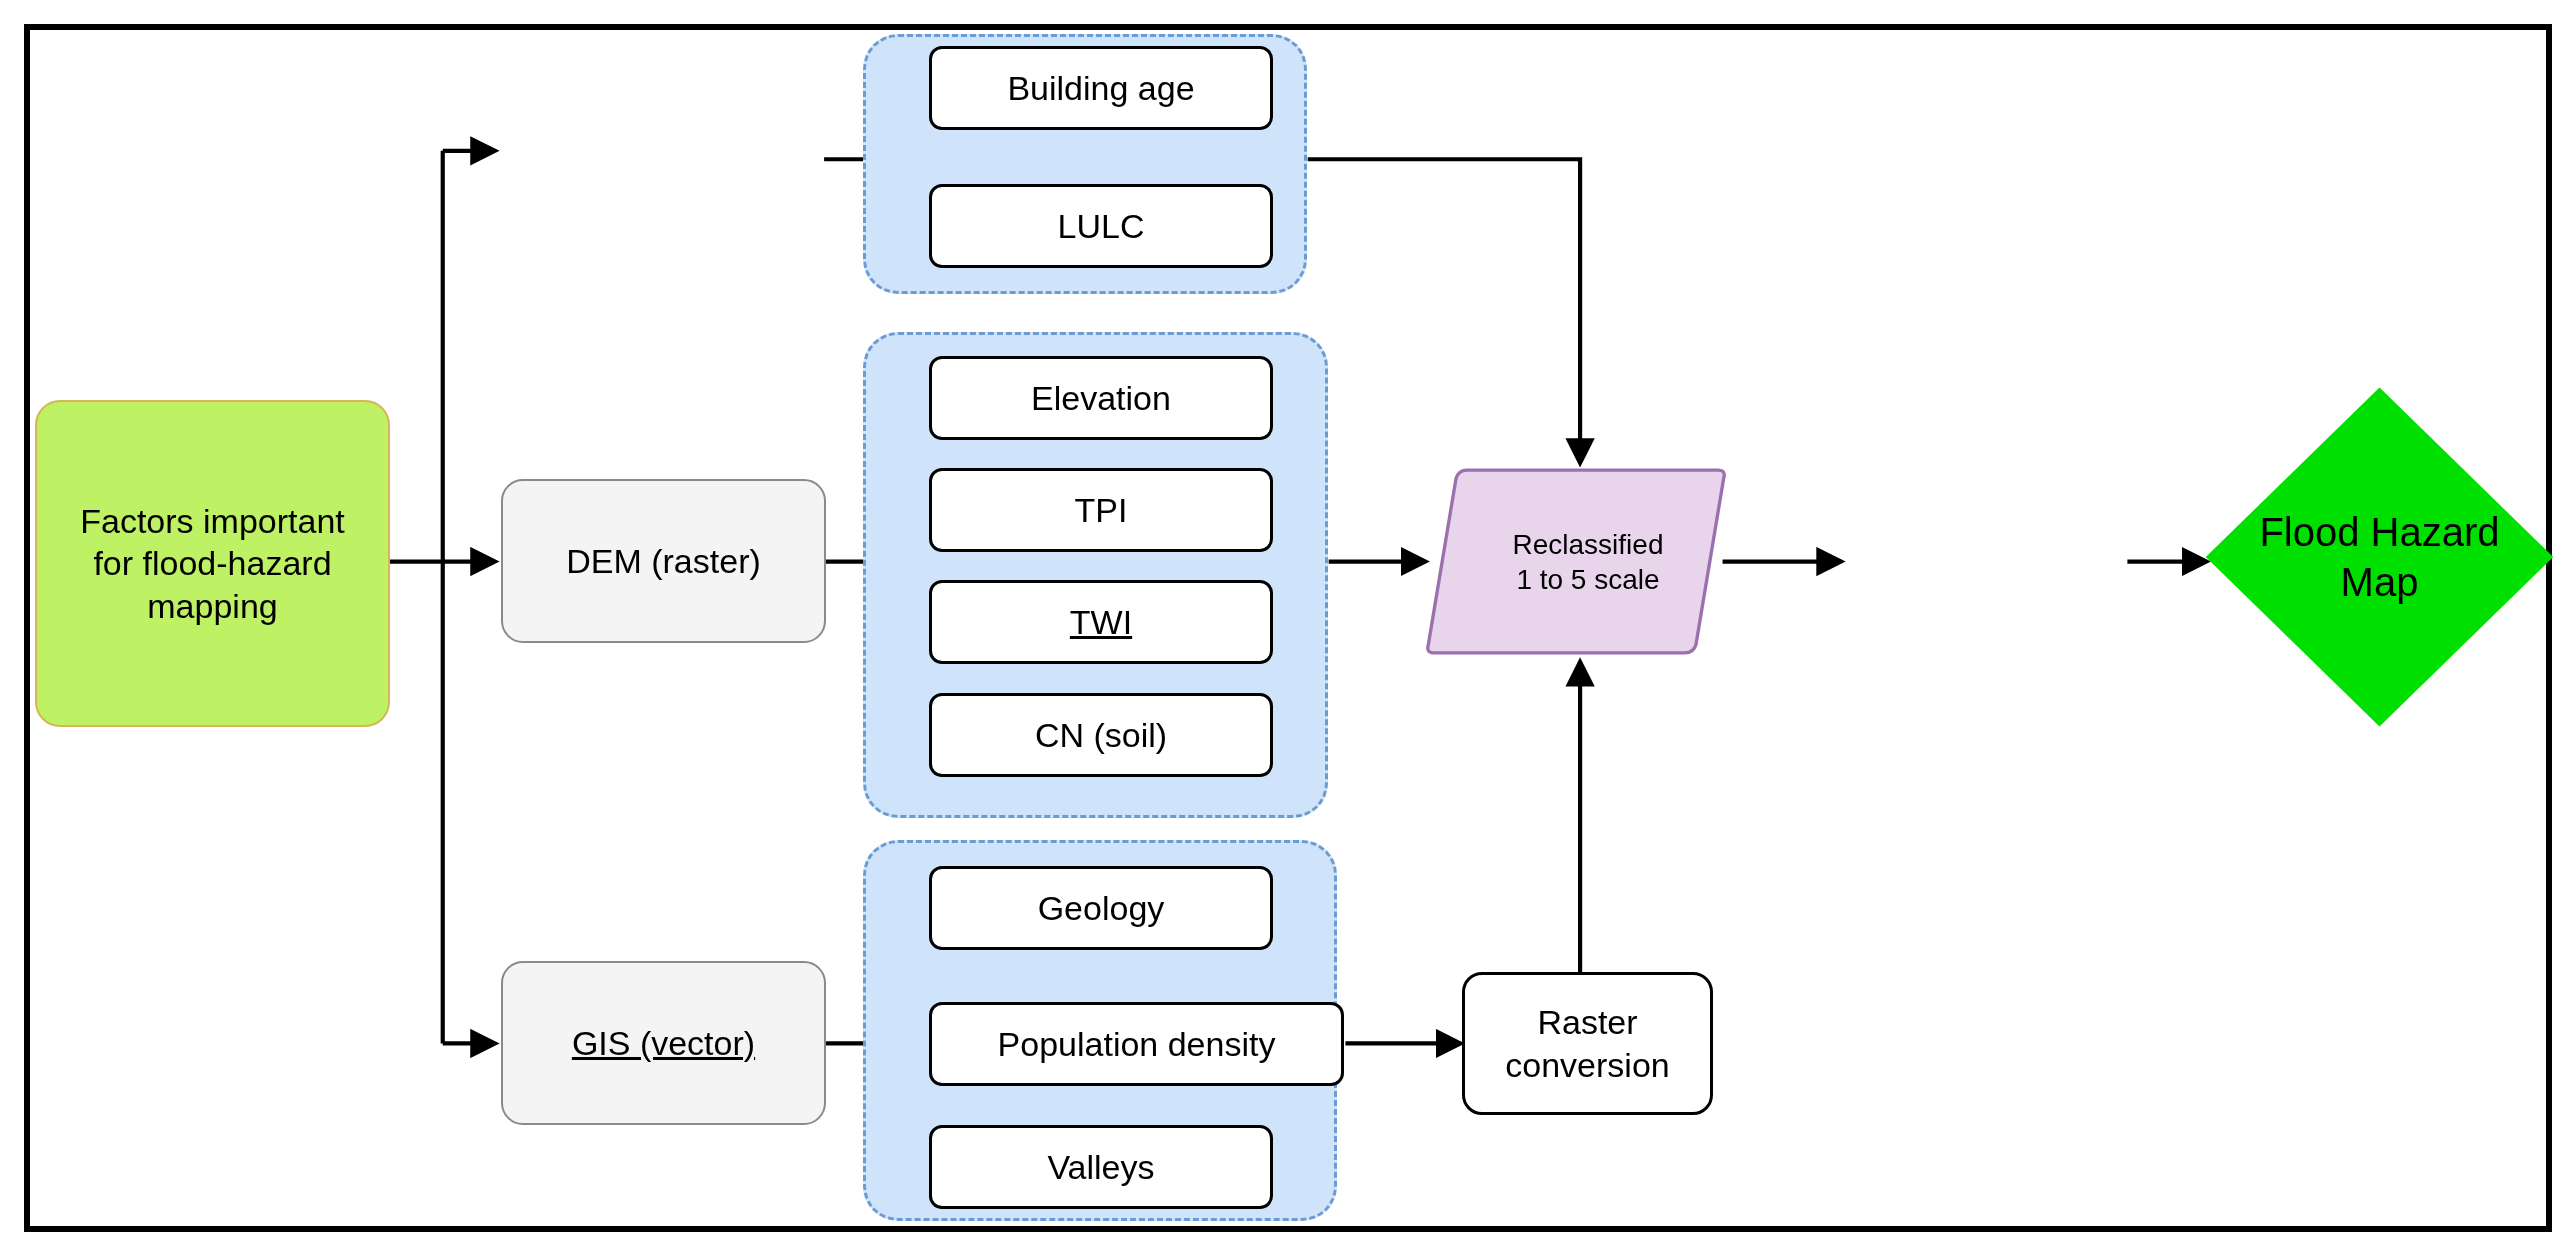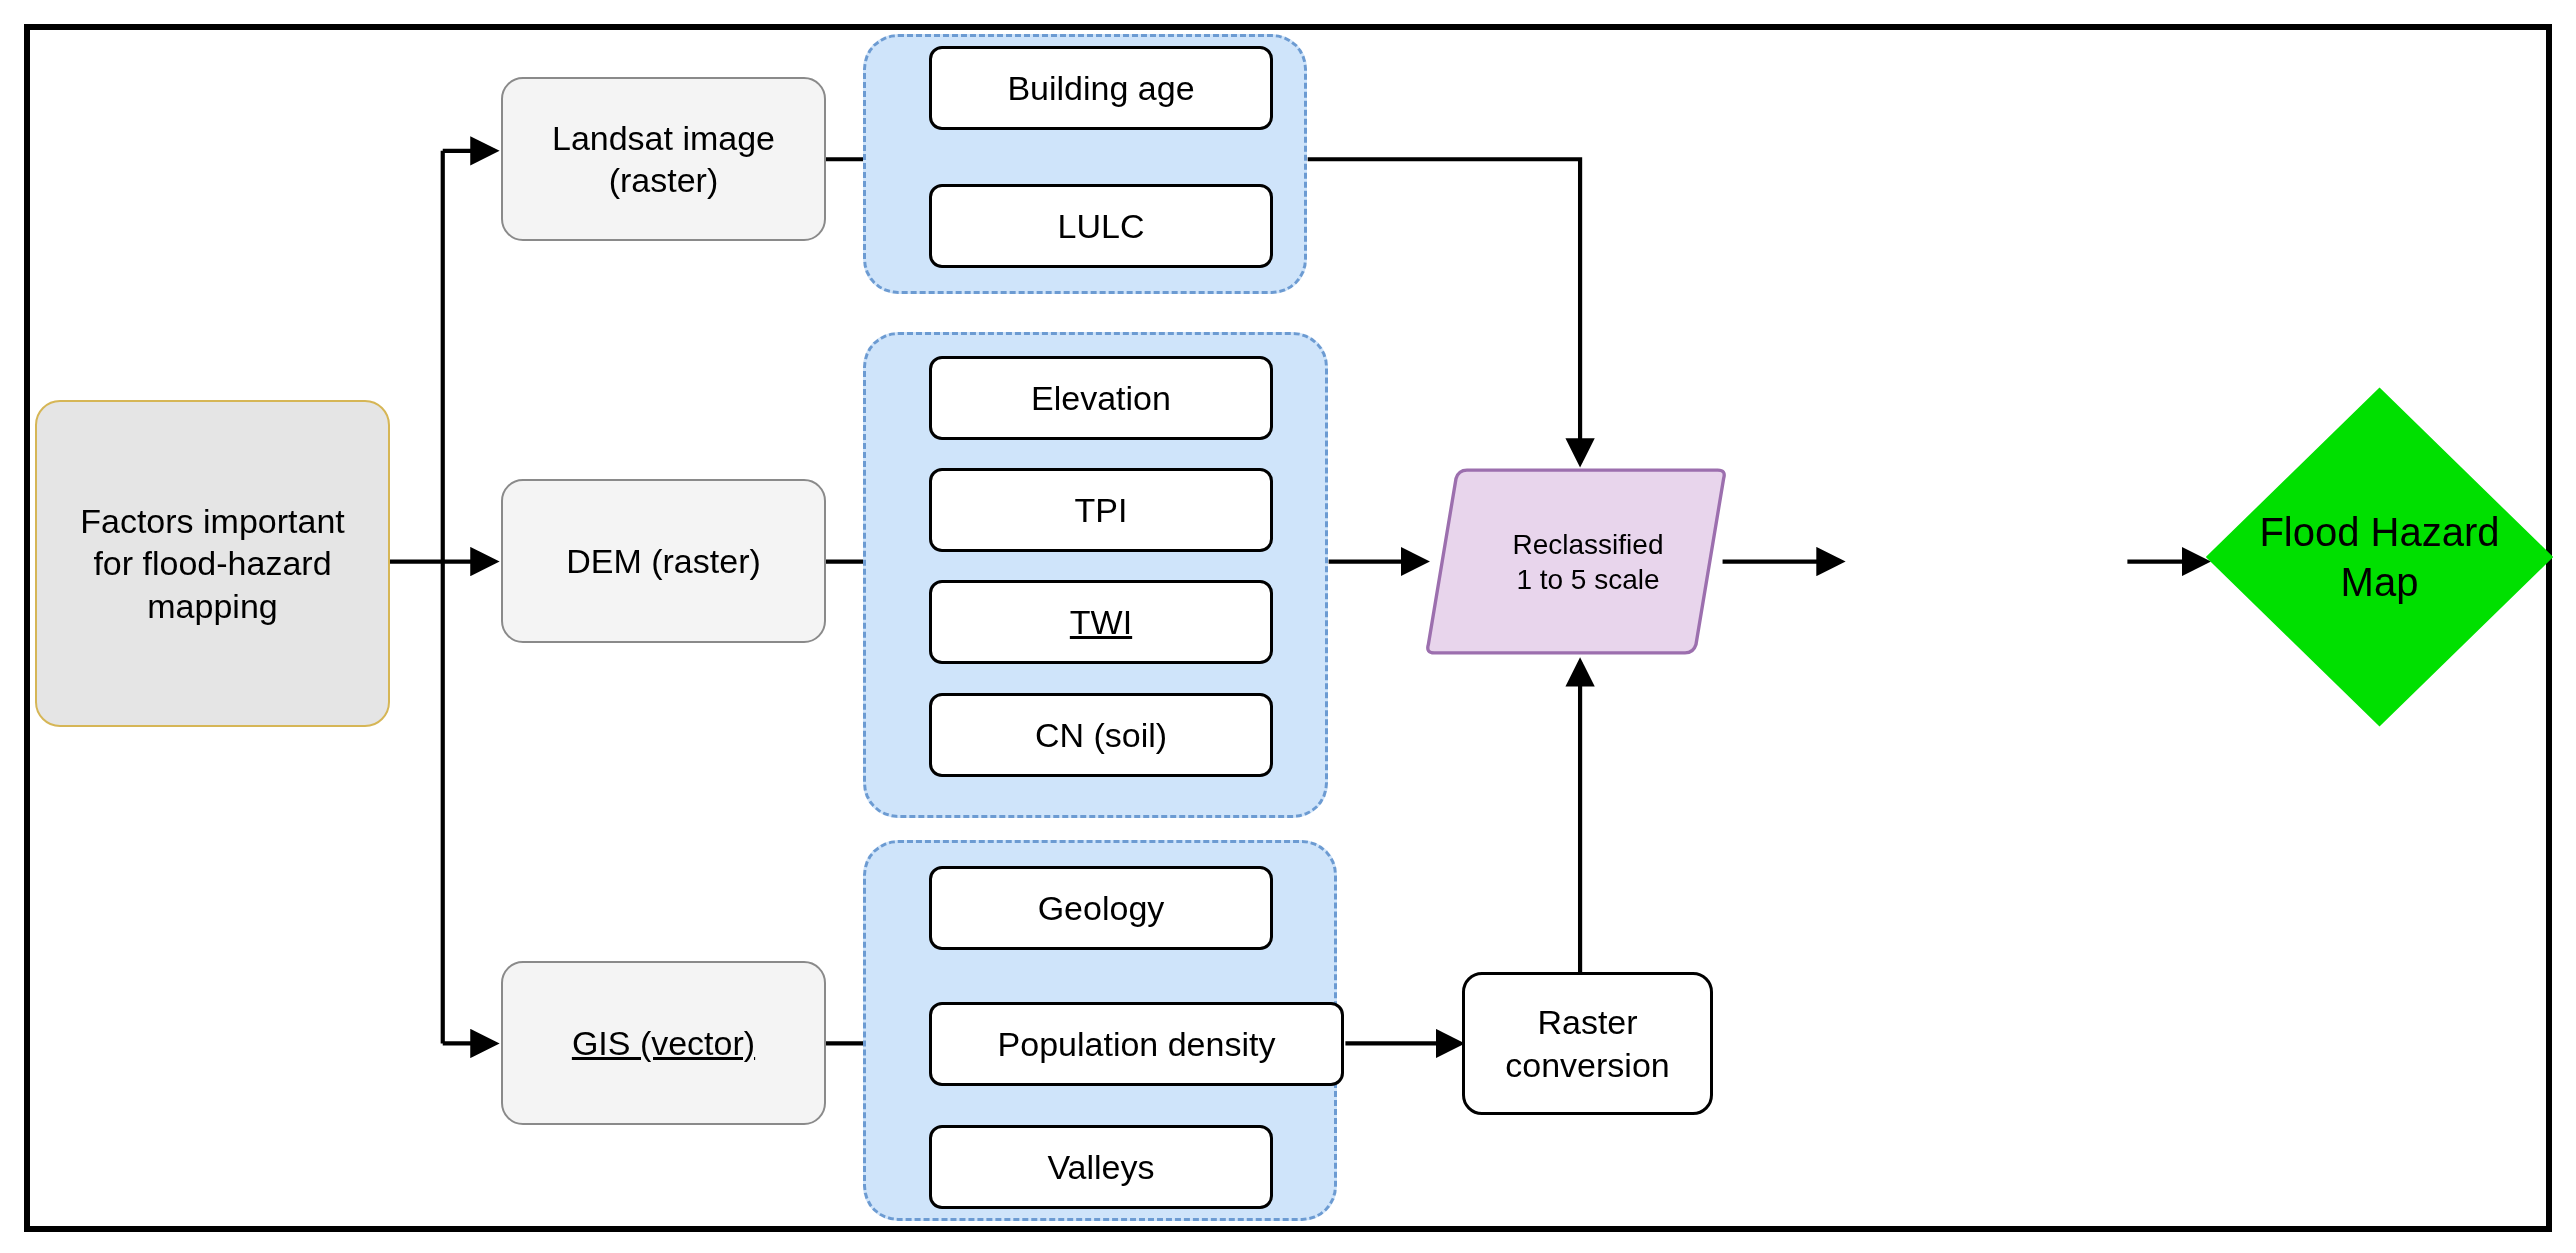--- a/index.html
+++ b/index.html
@@ -33,21 +33,21 @@
     align-items: center;
     justify-content: center;
     text-align: center;
     color: #000000;
     line-height: 1.25;
     white-space: pre-line;
   }
 
   
   .n-source {
-    background: #e5e5e5;
+    background: #bef264;
     border: 2.5px solid #d6b656;
     border-radius: 25px;
     font-size: 34px;
   }
 
   
   .n-gray {
     background: #f4f4f4;
     border: 2.5px solid #8a8a8a;
     border-radius: 22px;
@@ -191,22 +191,20 @@
   <div class="group-blue" style="left:863px; top:34px; width:444px; height:260px;"></div>
 
   <div class="group-blue" style="left:863px; top:332px; width:465px; height:486px;"></div>
 
   <div class="group-blue" style="left:863px; top:840px; width:474px; height:381px;"></div>
 
   <div class="node n-source" style="left:35px; top:400px; width:355px; height:327px;">Factors important
 for flood-hazard
 mapping</div>
 
-  <div class="node n-gray" style="left:501px; top:77px; width:325px; height:164px;">Landsat image
-(raster)</div>
 
   <div class="node n-gray" style="left:501px; top:479px; width:325px; height:164px;">DEM (raster)</div>
 
   <div class="node n-gray" style="left:501px; top:961px; width:325px; height:164px;text-decoration:underline;">GIS (vector)</div>
 
   <div class="node n-white" style="left:929px; top:46px; width:344px; height:84px;">Building age</div>
 
   <div class="node n-white" style="left:929px; top:184px; width:344px; height:84px;">LULC</div>
 
   <div class="node n-white" style="left:929px; top:356px; width:344px; height:84px;">Elevation</div>

